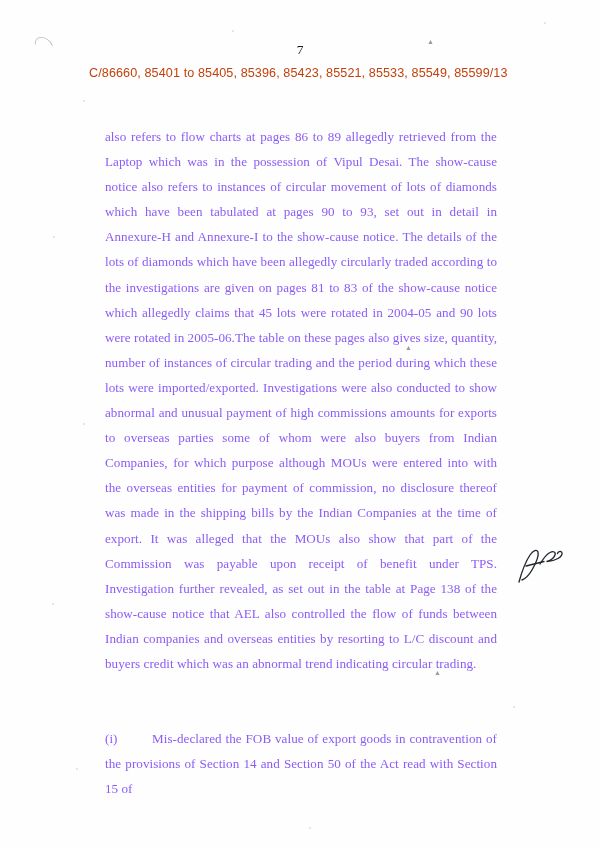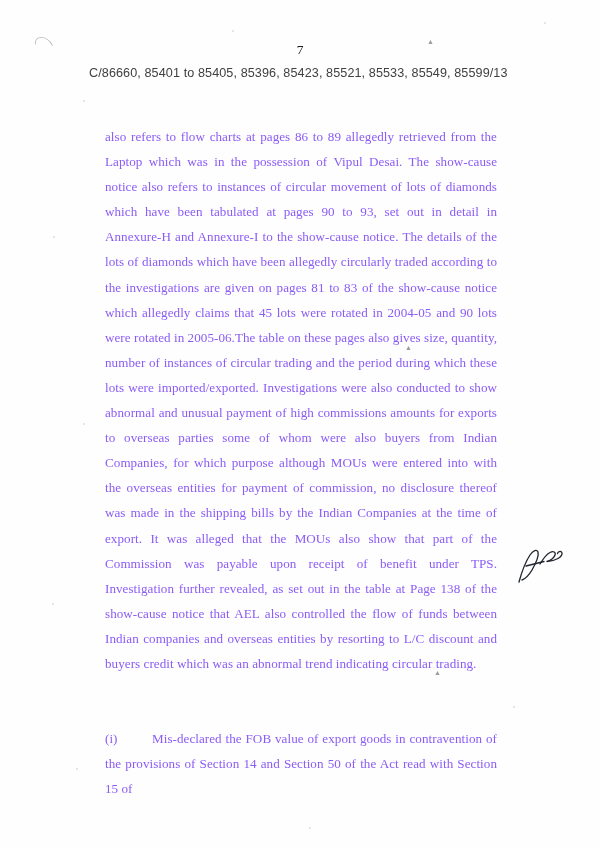--- a/index.html
+++ b/index.html
@@ -57,21 +57,21 @@
     color: #1a1a1a;
   }
   #case-header {
     position: absolute;
     left: 89px;
     top: 66px;
     width: 424px;
     font-family: "Liberation Sans", "DejaVu Sans", sans-serif;
     font-size: 12.6px;
     letter-spacing: .1px;
-    color: #404040;
+    color: #c2410c;
     white-space: nowrap;
   }
 
   
   #body-column {
     position: absolute;
     left: 89px;
     top: 108px;
     width: 424px;
   }

